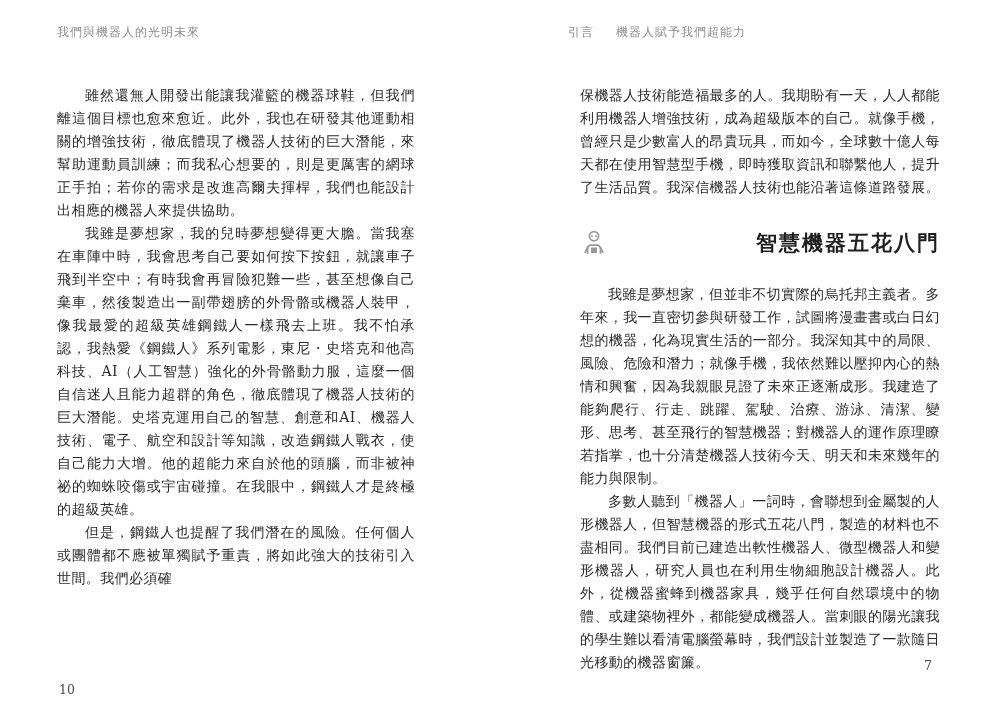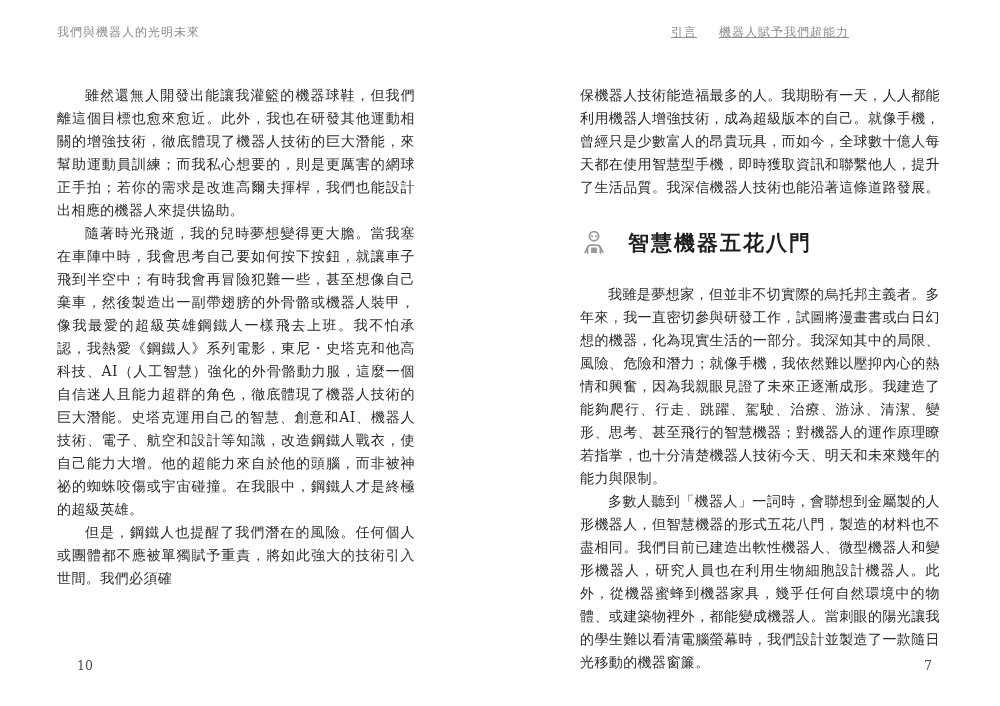--- a/index.html
+++ b/index.html
@@ -28,21 +28,21 @@
     position: absolute;
     top: 24px;
     width: 100%;
     font-family: "DejaVu Sans", "Liberation Sans", sans-serif;
     font-size: 12px;
     letter-spacing: 1px;
     color: #8d8d8d;
     white-space: nowrap;
   }
   .rh-left  { left: 0; text-align: left; }
-  .rh-right { right: 0; text-align: center; text-decoration: underline; }
+  .rh-right { right: 12px; text-align: left; }
   .rh-right .chapter { margin-right: 22px; }
 
   .body-text {
     position: absolute;
     top: 84px;
     left: 0;
     width: 100%;
   }
   .para {
     margin: 0;
@@ -54,20 +54,21 @@
     color: #2b2b2b;
   }
   .para.indent { text-indent: 2em; }
 
   .section-heading {
     display: flex;
     align-items: center;
     gap: 20px;
     margin: 28px 0 24px 0;
     height: 32px;
+    justify-content: space-between;
   }
   .section-title {
     font-family: "DejaVu Sans", "Liberation Sans", sans-serif;
     font-weight: 700;
     font-size: 21px;
     letter-spacing: 2px;
     color: #1f1f1f;
     white-space: nowrap;
   }
   .robot-icon {
@@ -77,34 +78,34 @@
     flex: 0 0 auto;
   }
 
   .page-number {
     position: absolute;
     top: 658px;
     font-size: 12.5px;
     color: #4a4a4a;
     font-family: "DejaVu Serif", "Liberation Serif", serif;
   }
-  .pn-left  { left: 20px; }
+  .pn-left  { left: 2px; margin-top: 24px; }
   .pn-right { right: 8px; }
 </style>
 </head>
 <body>
 
 <div class="spread">
 
   <div class="page page-left">
     <div class="running-head rh-left">我們與機器人的光明未來</div>
 
     <div class="body-text">
       <p class="para indent">雖然還無人開發出能讓我灌籃的機器球鞋，但我們離這個目標也愈來愈近。此外，我也在研發其他運動相關的增強技術，徹底體現了機器人技術的巨大潛能，來幫助運動員訓練；而我私心想要的，則是更厲害的網球正手拍；若你的需求是改進高爾夫揮桿，我們也能設計出相應的機器人來提供協助。</p>
-      <p class="para indent">隨著時光飛逝，我的兒時夢想變得更大膽。當我塞在車陣中時，我會思考自己要如何按下按鈕，就讓車子飛到半空中；有時我會再冒險犯難一些，甚至想像自己棄車，然後製造出一副帶翅膀的外骨骼或機器人裝甲，像我最愛的超級英雄鋼鐵人一樣飛去上班。我不怕承認，我熱愛《鋼鐵人》系列電影，東尼・史塔克和他高科技、AI（人工智慧）強化的外骨骼動力服，這麼一個自信迷人且能力超群的角色，徹底體現了機器人技術的巨大潛能。史塔克運用自己的智慧、創意和AI、機器人技術、電子、航空和設計等知識，改造鋼鐵人戰衣，使自己能力大增。他的超能力來自於他的頭腦，而非被神祕的蜘蛛咬傷或宇宙碰撞。在我眼中，鋼鐵人才是終極的超級英雄。</p>
+      <p class="para indent">我雖是夢想家，我的兒時夢想變得更大膽。當我塞在車陣中時，我會思考自己要如何按下按鈕，就讓車子飛到半空中；有時我會再冒險犯難一些，甚至想像自己棄車，然後製造出一副帶翅膀的外骨骼或機器人裝甲，像我最愛的超級英雄鋼鐵人一樣飛去上班。我不怕承認，我熱愛《鋼鐵人》系列電影，東尼・史塔克和他高科技、AI（人工智慧）強化的外骨骼動力服，這麼一個自信迷人且能力超群的角色，徹底體現了機器人技術的巨大潛能。史塔克運用自己的智慧、創意和AI、機器人技術、電子、航空和設計等知識，改造鋼鐵人戰衣，使自己能力大增。他的超能力來自於他的頭腦，而非被神祕的蜘蛛咬傷或宇宙碰撞。在我眼中，鋼鐵人才是終極的超級英雄。</p>
       <p class="para indent">但是，鋼鐵人也提醒了我們潛在的風險。任何個人或團體都不應被單獨賦予重責，將如此強大的技術引入世間。我們必須確</p>
     </div>
 
     <div class="page-number pn-left">10</div>
   </div>
 
   <div class="page page-right">
     <div class="running-head rh-right">
       <span class="chapter">引言</span><span>機器人賦予我們超能力</span>
     </div>

